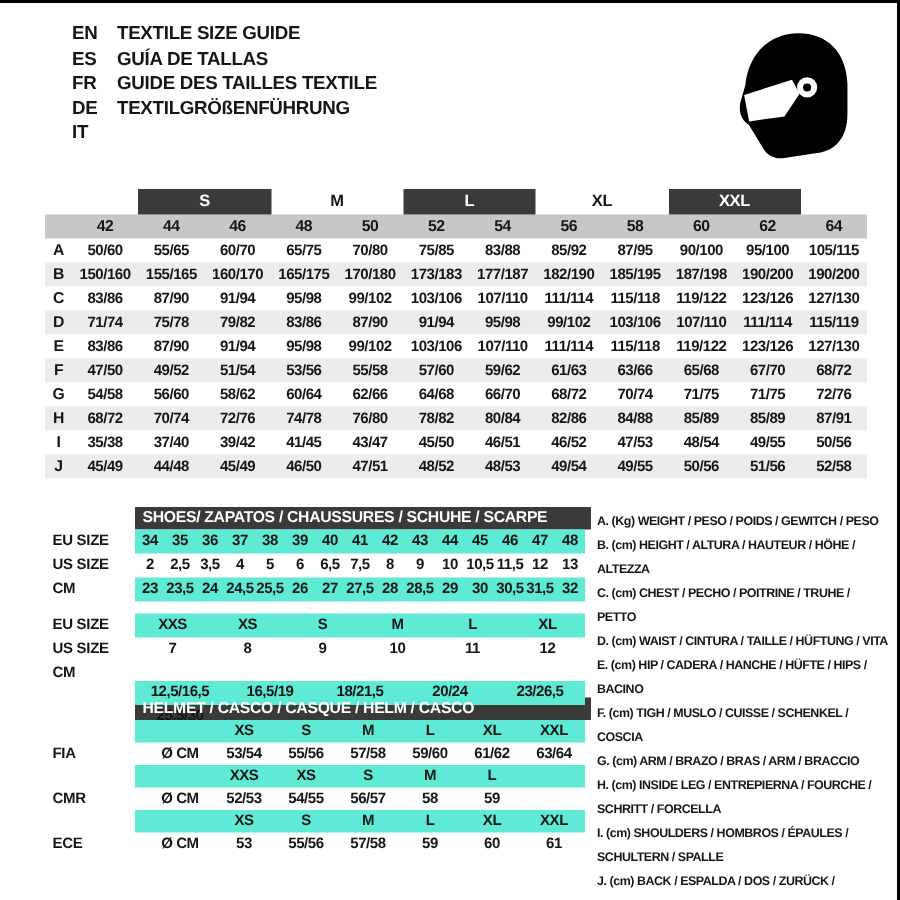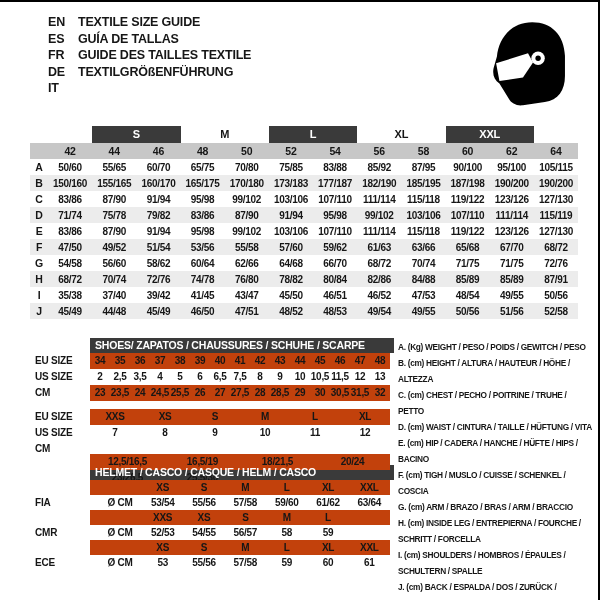--- a/index.html
+++ b/index.html
@@ -31,21 +31,21 @@
   
   .sections { position:absolute; left:35px; top:336px; width:362px; }
   .sec-title { margin-left:55px; width:304px; box-sizing:border-box; background:#3a3a3a;
     color:#fff; font-size:10.5px; height:15px; line-height:15px; padding-left:5px;
     white-space:nowrap; overflow:hidden; }
   .sec-row { display:flex; height:16px; line-height:16px; align-items:center; }
   .sec-label { width:55px; font-size:10px; }
   .sec-band { width:300px; height:16px; line-height:16px; display:grid; font-size:10px;
     letter-spacing:-0.3px; }
   .sec-band .sec-val { text-align:center; white-space:nowrap; }
-  .sec-band.shaded { background:#c2410c; }
+  .sec-band.shaded { background:#5eead4; }
   .gap { height:8px; }
   
   .helmet-sec .sec-row, .helmet-sec .sec-band { height:15px; line-height:15px; }
   .unit-cell { text-align:center; padding-left:8px; box-sizing:border-box; }
   
   .legend { position:absolute; left:398px; top:337px; width:196px; font-size:8.3px;
     line-height:16px; letter-spacing:-0.3px; }
 </style>
 </head>
 <body>
@@ -342,21 +342,21 @@
             <div class="sec-val">7</div>
             <div class="sec-val">8</div>
             <div class="sec-val">9</div>
             <div class="sec-val">10</div>
             <div class="sec-val">11</div>
             <div class="sec-val">12</div>
           </div>
         </div>
         <div class="sec-row">
           <div class="sec-label">CM</div>
-          <div class="sec-band shaded" style="grid-template-columns: repeat(4, 1fr); margin-top: 25px;">
+          <div class="sec-band shaded" style="grid-template-columns: repeat(5, 1fr); margin-top: 25px;">
             <div class="sec-val">12,5/16,5</div>
             <div class="sec-val">16,5/19</div>
             <div class="sec-val">18/21,5</div>
             <div class="sec-val">20/24</div>
             <div class="sec-val">23/26,5</div>
             <div class="sec-val">25,5/30</div>
           </div>
         </div>
       </div>
     <div class="gap"></div>

